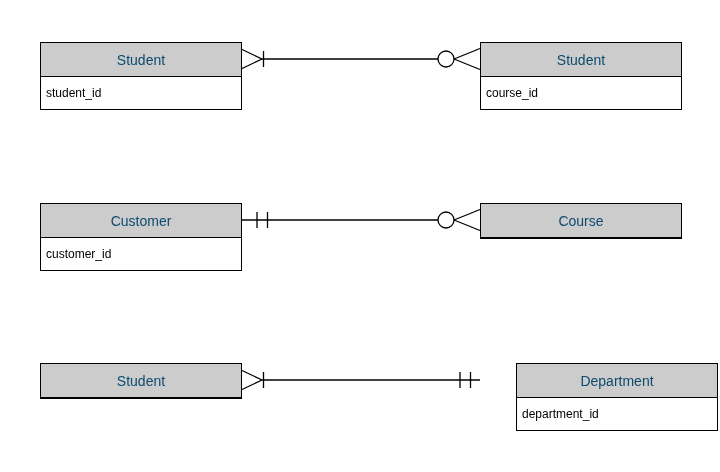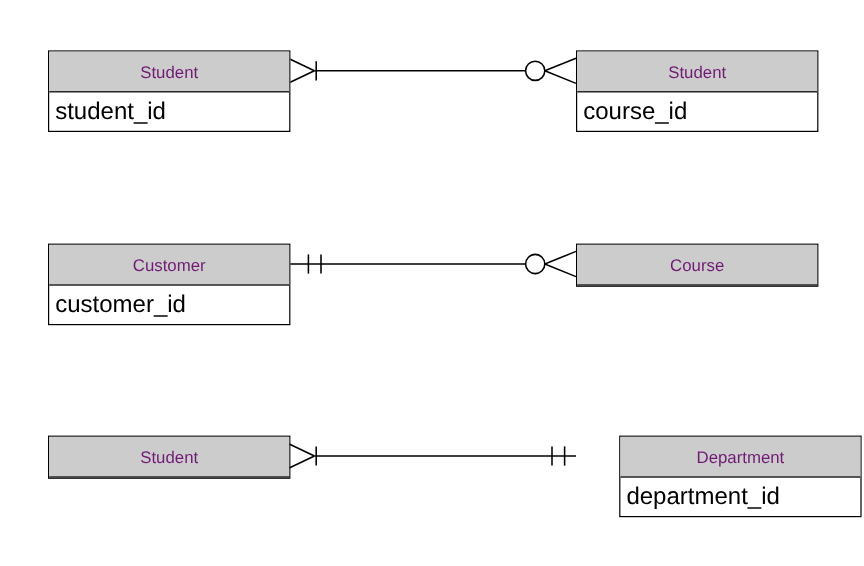--- a/index.html
+++ b/index.html
@@ -31,28 +31,28 @@
     z-index: 2;
   }
   .entity-header {
     height: 33px;
     background: #cccccc;
     border-bottom: 1.4px solid #000000;
     display: flex;
     align-items: center;
     justify-content: center;
     font-size: 14px;
-    color: #701a75;
+    color: #0c4a6e;
   }
   .entity-attr {
     height: 32px;
     display: flex;
     align-items: center;
     padding-left: 5px;
-    font-size: 20px;
+    font-size: 12px;
     color: #000000;
   }
   
   #entity-student    { left: 40px;  top: 42px;  }
   #entity-course     { left: 480px; top: 42px;  }
   #entity-customer   { left: 40px;  top: 203px; }
   #entity-order      { left: 480px; top: 203px; }
   #entity-employee   { left: 40px;  top: 363px; }
   #entity-department { left: 480px; top: 363px; margin-left: 36px; }
 

